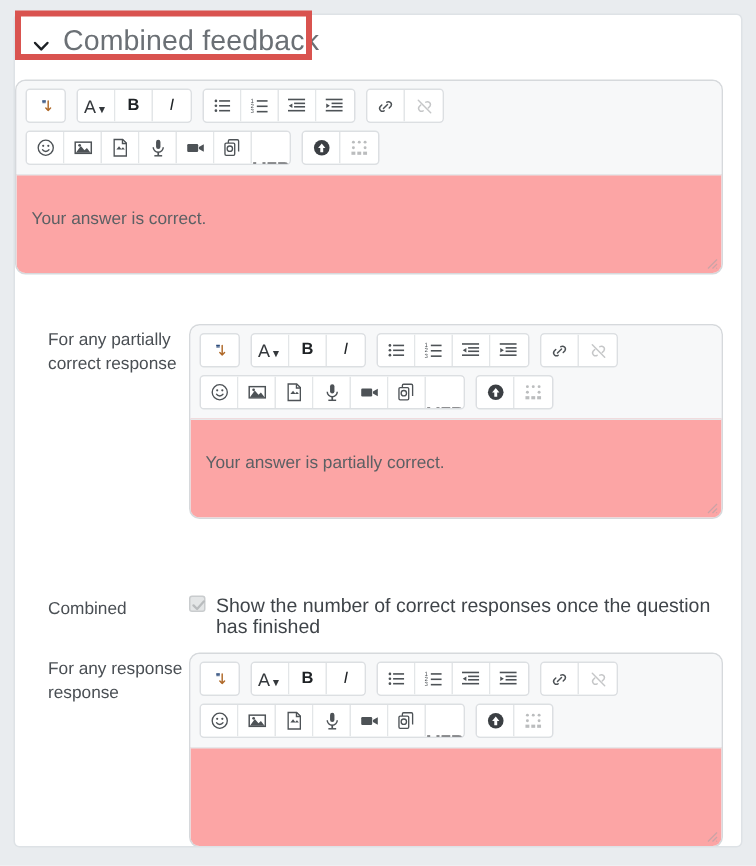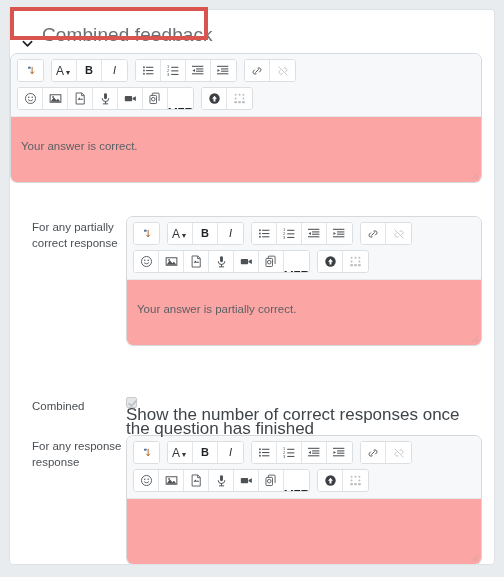--- a/index.html
+++ b/index.html
@@ -26,21 +26,21 @@
     overflow: hidden;
   }
 
   
   .section-header {
     position: absolute;
     left: 0px;
     top: 0px;
     height: 36px;
     display: flex;
-    align-items: flex-end;
+    align-items: center;
     padding-left: 12px;
     gap: 9px;
   }
   .chevron {
     width: 11px;
     height: 11px;
     display: block;
     flex: 0 0 auto;
   }
   .section-title {
@@ -162,25 +162,24 @@
     display: inline-block;
     position: relative;
     vertical-align: -1px;
     margin-right: 7px;
     flex: 0 0 auto;
   }
   .cb svg { position: absolute; left: 1px; top: 1px; }
   .option-line {
     display: flex;
     align-items: flex-start;
-    font-size: 17px;
+    font-size: 13px;
     line-height: 14px;
     color: #3f4449;
     padding-top: 2px;
-    flex-direction: column;
   }
 </style>
 </head>
 <body>
 
 <div class="card">
 
   <div class="section-header">
     <span class="chevron">
       <svg viewBox="0 0 12 12" width="11" height="11" aria-hidden="true">

